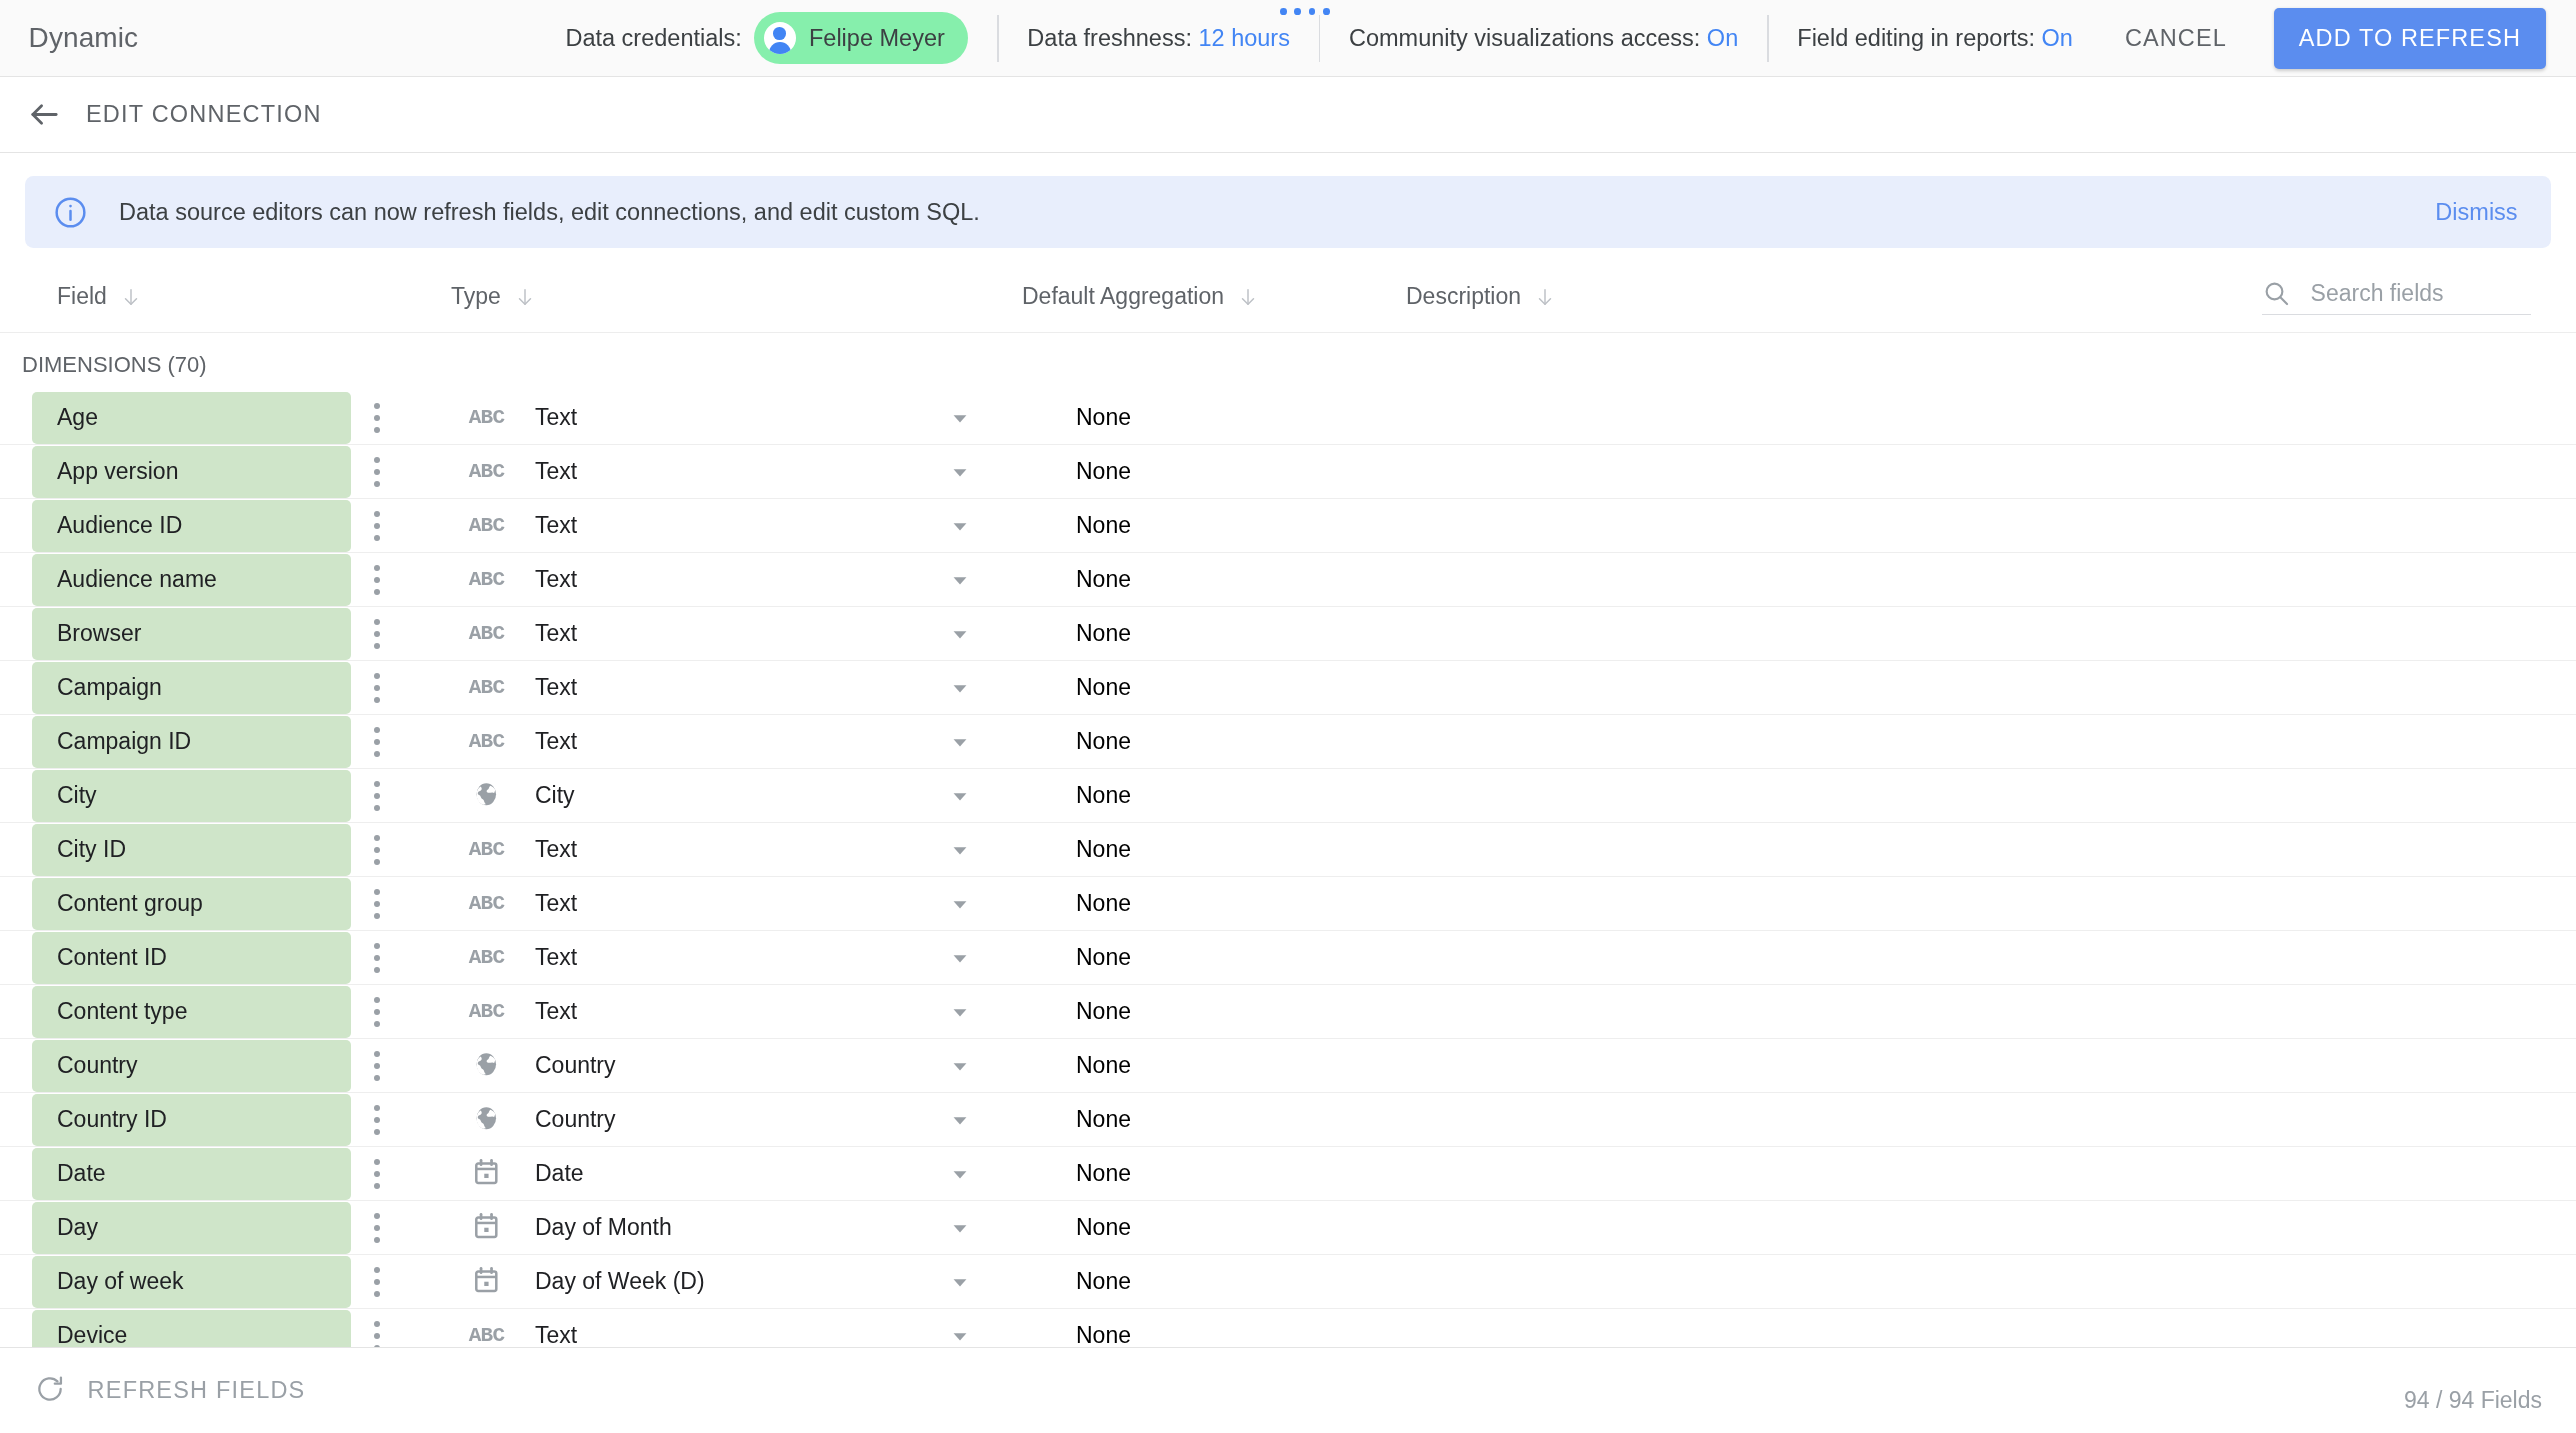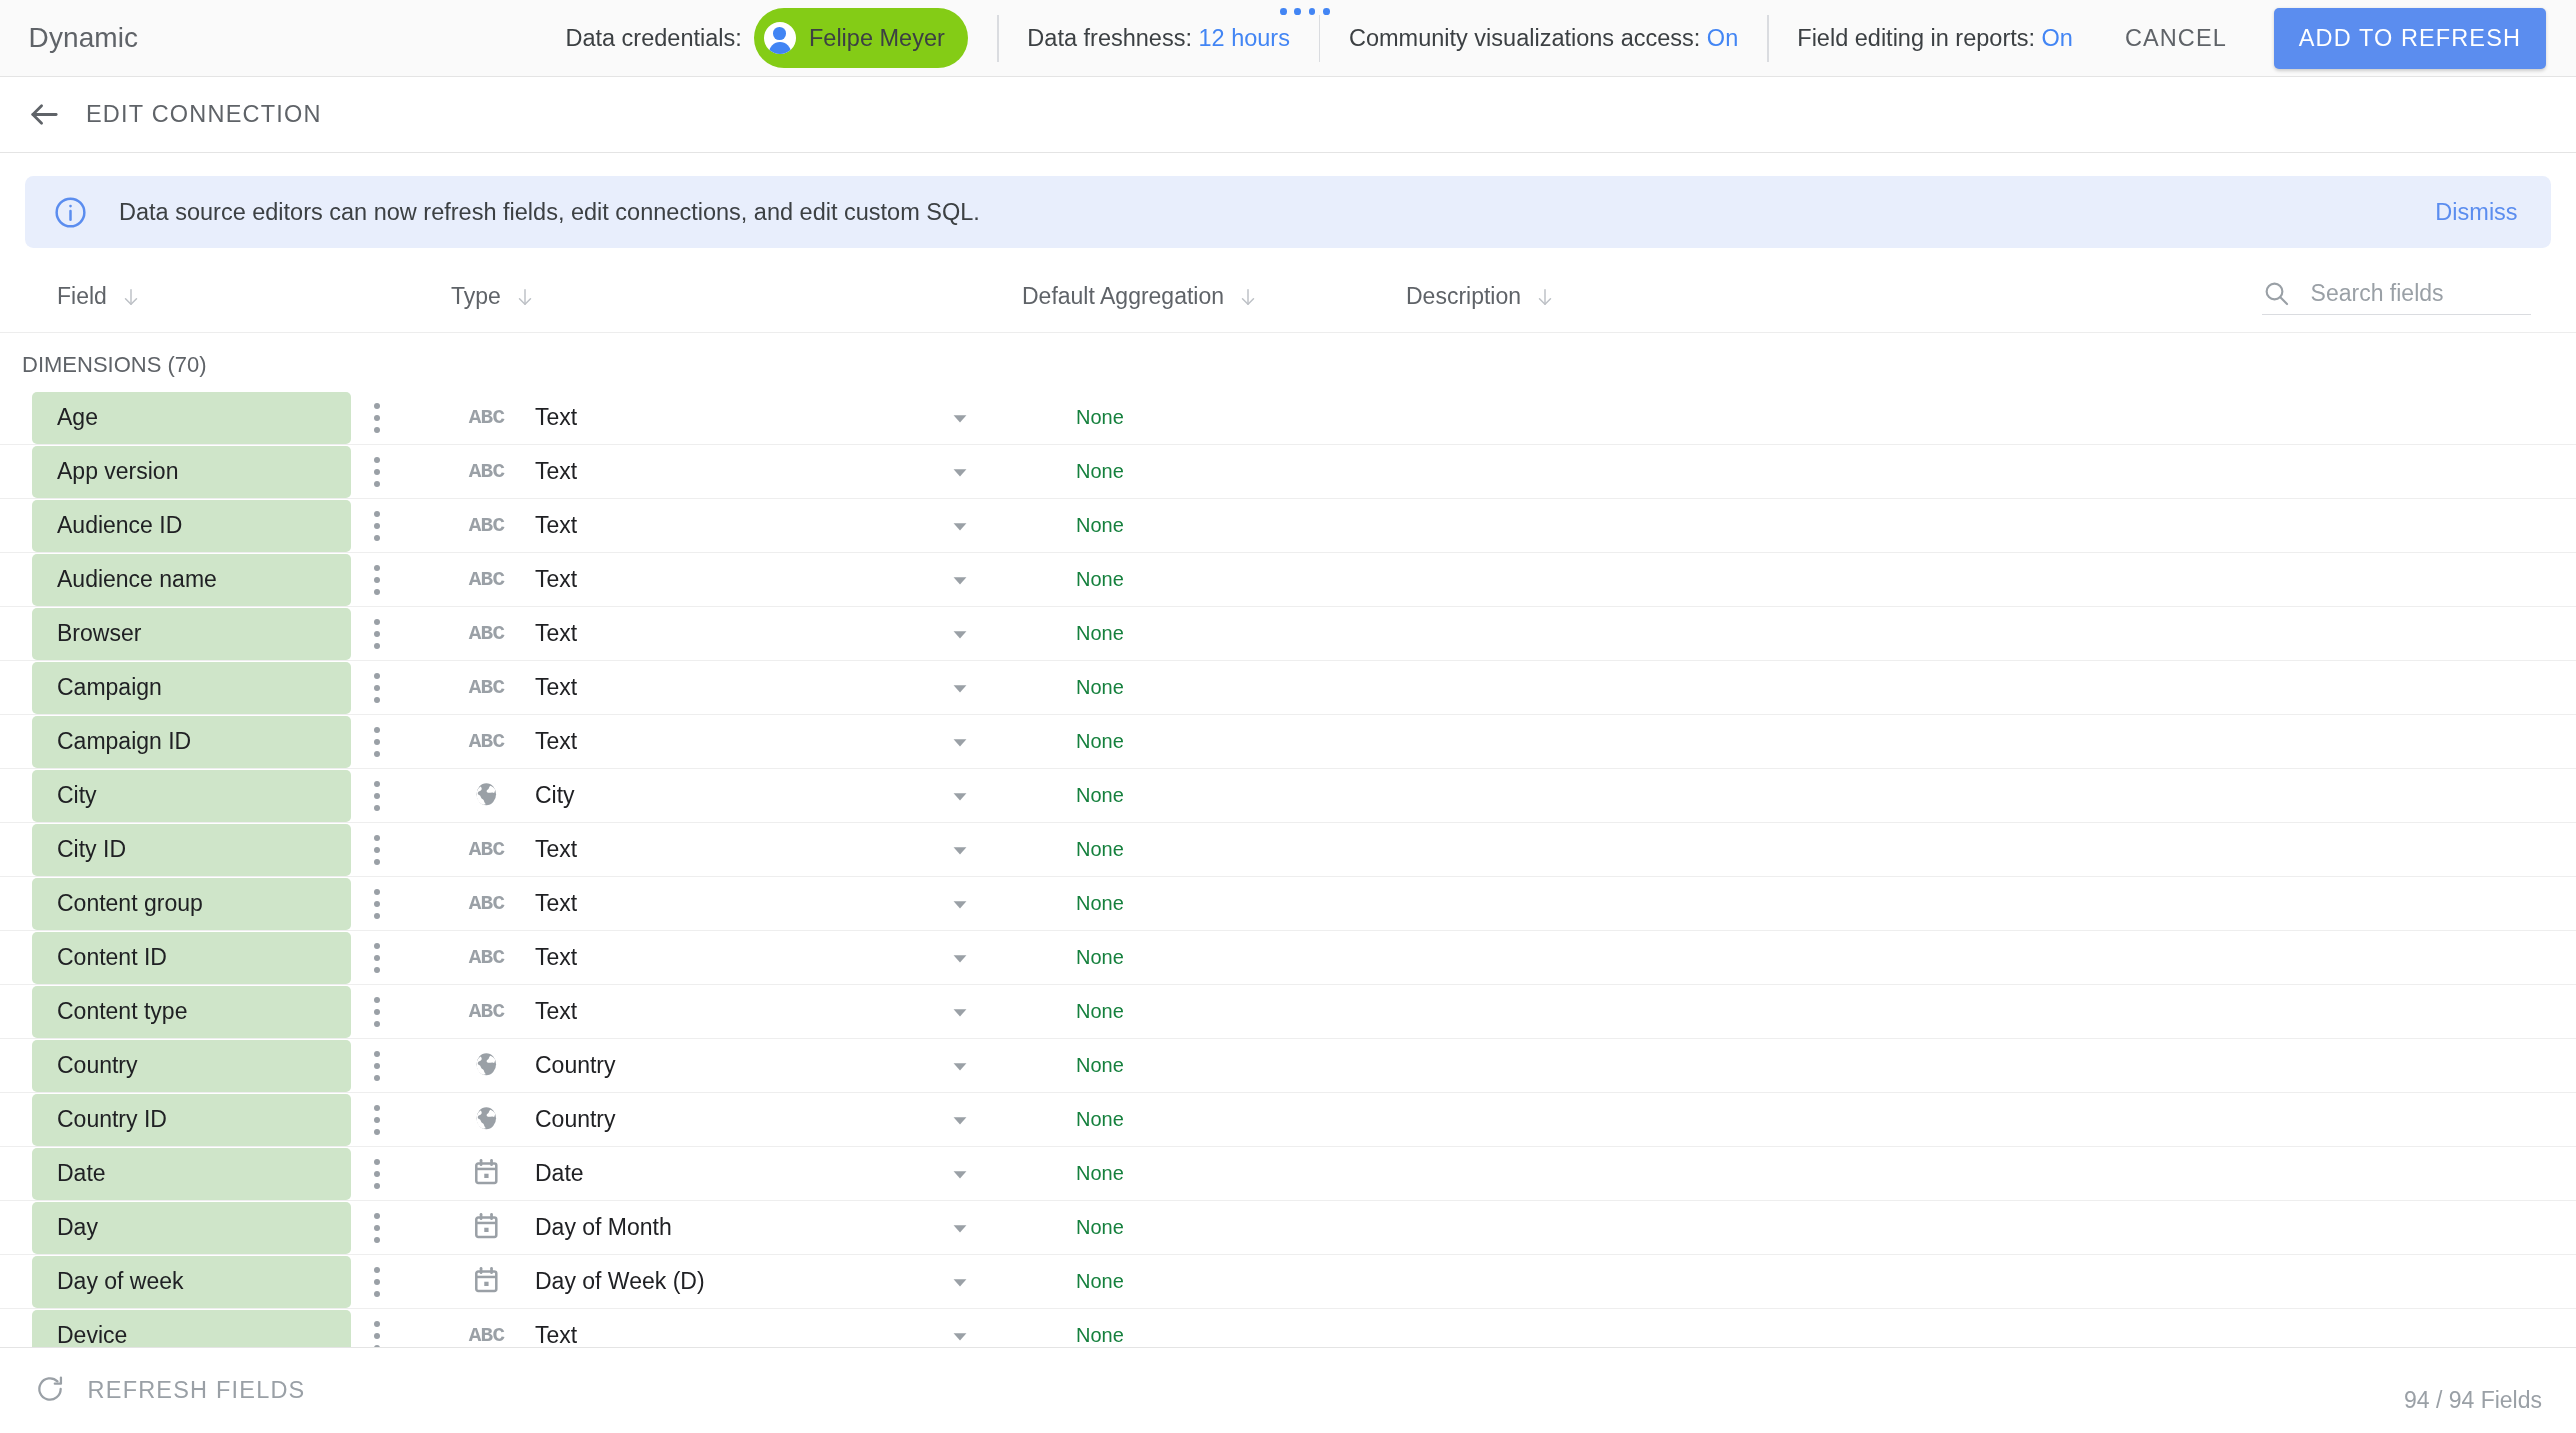--- a/index.html
+++ b/index.html
@@ -54,25 +54,25 @@
   .tb-value-blue { color: #4285f4; }
   .tb-sep {
     width: 1.7px;
     height: 47px;
     background: #dadce0;
     margin: 0 1.7px;
   }
   .cred-chip {
     display: inline-flex;
     align-items: center;
-    background: #84cc16;
+    background: #86efac;
     border-radius: 34px;
     padding: 5px 23.5px 5px 10px;
     margin-left: 11.8px;
-    height: 60px;
+    height: 52px;
   }
   .cred-avatar {
     width: 32px; height: 32px;
     border-radius: 50%;
     background: #ffffff;
     position: relative;
     margin-right: 13.4px;
     overflow: hidden;
     flex: 0 0 auto;
   }
@@ -322,22 +322,22 @@
     left: 943px;
     width: 34px;
     display: flex;
     align-items: center;
     justify-content: center;
     cursor: pointer;
   }
   .cell-agg {
     position: absolute;
     left: 1076px;
-    font-size: 20px;
-    color: #15803d;
+    font-size: 23px;
+    color: #000000;
     white-space: nowrap;
   }
   .cell-desc {
     position: absolute;
     left: 1338px;
     font-size: 23px;
     color: #202124;
     white-space: nowrap;
   }
 

